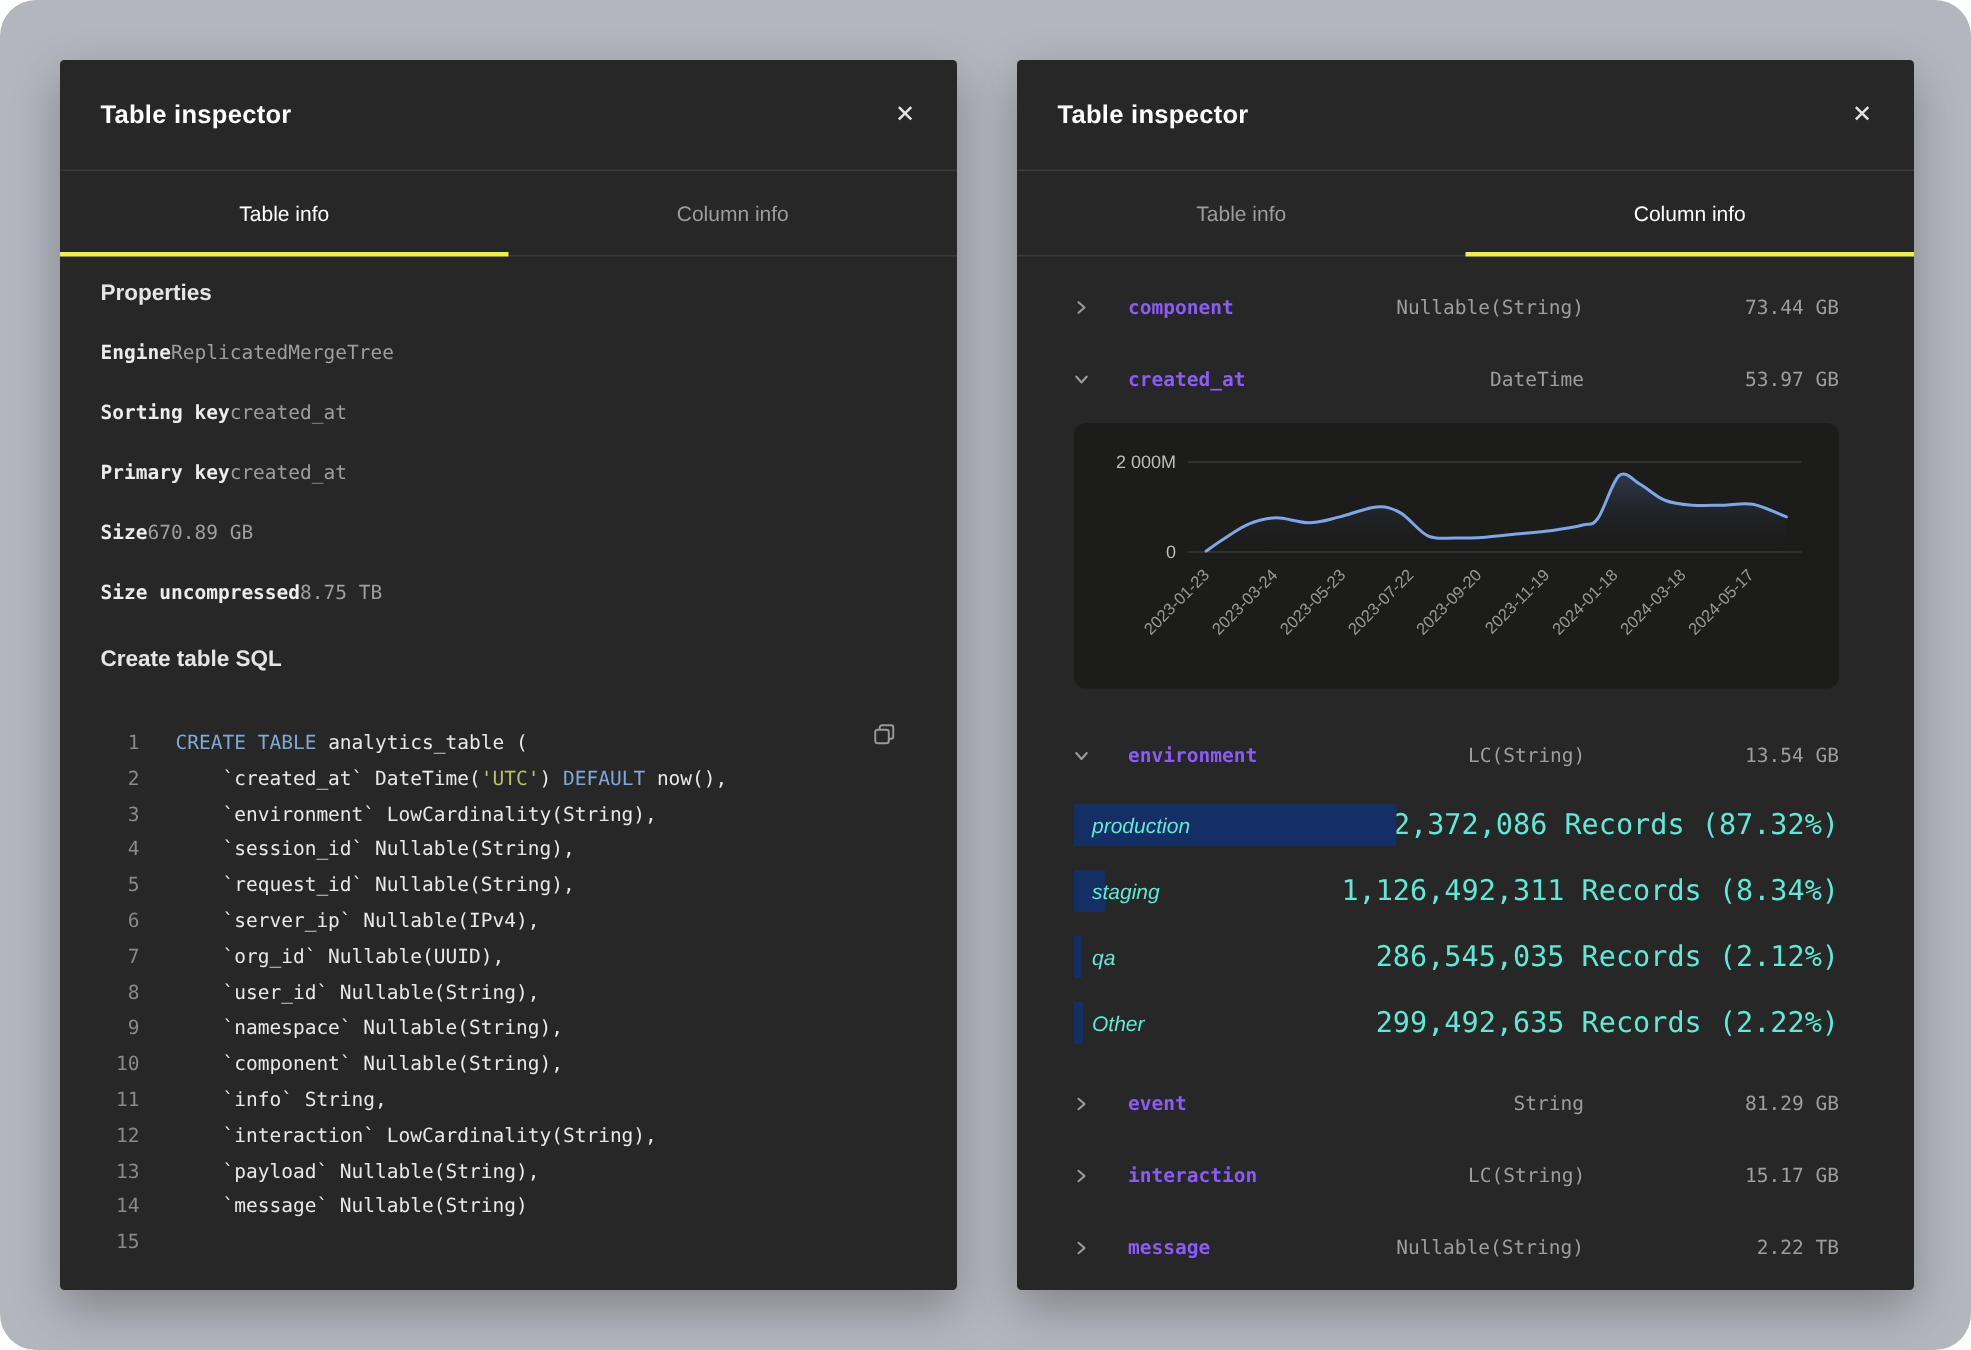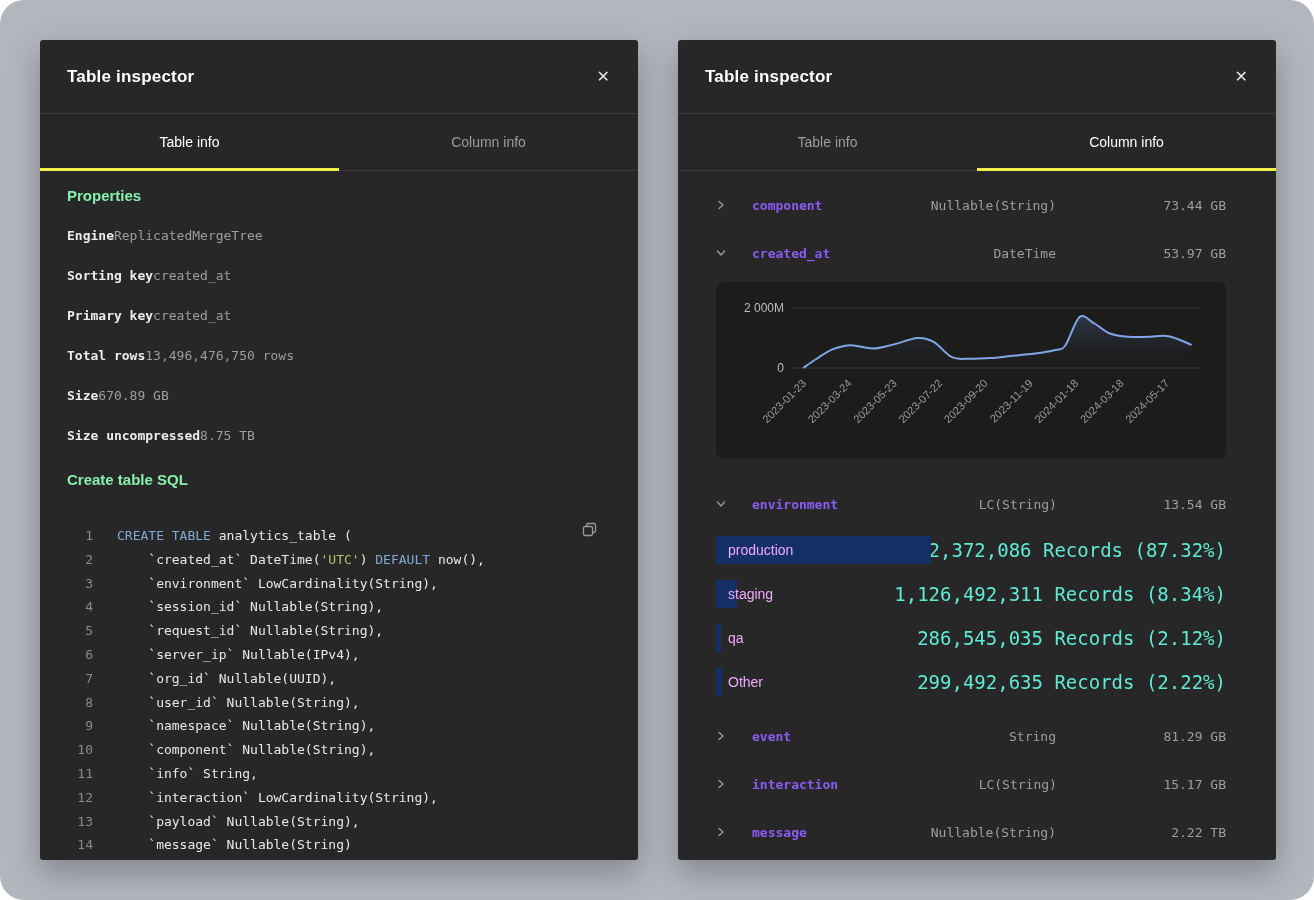--- a/index.html
+++ b/index.html
@@ -23,21 +23,21 @@
   .tabs{display:flex;height:56px;border-bottom:1px solid var(--divider);}
   .tab{flex:1;display:flex;align-items:center;justify-content:center;font-size:14px;
     color:var(--text_secondary);position:relative;background:none;border:none;
     cursor:pointer;font-family:inherit;}
   .tab.active{color:#fff;}
   .tab.active::after{content:"";position:absolute;left:0;right:0;bottom:-1px;height:3px;
     background:var(--accent_yellow);}
   
   .content-left{padding:0 37px 0 27px;font-family:"DejaVu Sans Mono",monospace;}
   .section-heading{font-family:"Liberation Sans",sans-serif;font-size:15px;font-weight:bold;
-    color:#86efac;margin:14px 0 0 0;height:22px;line-height:22px;}
+    color:#e5e5e5;margin:14px 0 0 0;height:22px;line-height:22px;}
   .prop-rows{margin-top:8px;}
   .prop-row{height:40px;display:flex;align-items:center;justify-content:flex-start;font-size:13px;}
   .prop-label{color:#ececec;font-weight:bold;}
   .prop-value{color:#9e9e9e;}
   .code-block{position:relative;margin-top:33px;}
   .copy-btn{position:absolute;right:2px;top:-4px;background:none;border:none;padding:2px;cursor:pointer;}
   .code-line{display:flex;height:23.8px;line-height:23.8px;font-size:13px;white-space:pre;}
   .line-num{width:26px;text-align:right;color:#8a8a8a;margin-right:24px;flex:none;}
   .tok-kw{color:var(--code_keyword);} .tok-str{color:var(--code_string);} .tok-pl{color:#e8e8e8;}
   
@@ -46,22 +46,22 @@
     font-family:"DejaVu Sans Mono",monospace;cursor:pointer;}
   .col-chevron{width:16px;flex:none;display:flex;align-items:center;}
   .col-name{flex:1;color:#8b5cf6;font-weight:bold;padding-left:20px;}
   .col-type{width:220px;text-align:right;color:#9e9e9e;}
   .col-size{width:170px;text-align:right;color:#9e9e9e;}
   .chart-card{margin-top:5px;background:var(--chart_card_bg);border-radius:8px;height:177px;}
   .spacer21{height:21px;} .spacer8{height:8px;}
   .val-row{height:44px;display:flex;align-items:center;}
   .val-bar-wrap{flex:1;position:relative;height:28px;}
   .val-bar{position:absolute;left:0;top:0;height:28px;background:var(--bar_navy);}
-  .val-label{position:relative;padding-left:12px;line-height:28px;color:#f0abfc;font-size:14px;
-    font-family:"Liberation Sans",sans-serif;}
+  .val-label{position:relative;padding-left:12px;line-height:28px;color:#5eead4;font-size:14px;
+    font-family:"Liberation Sans",sans-serif;font-style:italic;}
   .val-records{color:#5eead4;font-size:19px;font-family:"DejaVu Sans Mono",monospace;
     text-align:right;white-space:nowrap;padding-left:16px;}
 </style>
 </head>
 <body>
 
 <div class="backdrop">
 
   <section class="panel" id="panel-left">
     <header class="panel-header">
@@ -79,24 +79,20 @@
             <span class="prop-label">Engine</span>
             <span class="prop-value">ReplicatedMergeTree</span>
           </div>
           <div class="prop-row">
             <span class="prop-label">Sorting key</span>
             <span class="prop-value">created_at</span>
           </div>
           <div class="prop-row">
             <span class="prop-label">Primary key</span>
             <span class="prop-value">created_at</span>
-          </div>
-          <div class="prop-row">
-            <span class="prop-label">Total rows</span>
-            <span class="prop-value">13,496,476,750 rows</span>
           </div>
           <div class="prop-row">
             <span class="prop-label">Size</span>
             <span class="prop-value">670.89 GB</span>
           </div>
           <div class="prop-row">
             <span class="prop-label">Size uncompressed</span>
             <span class="prop-value">8.75 TB</span>
           </div>
         </div>

